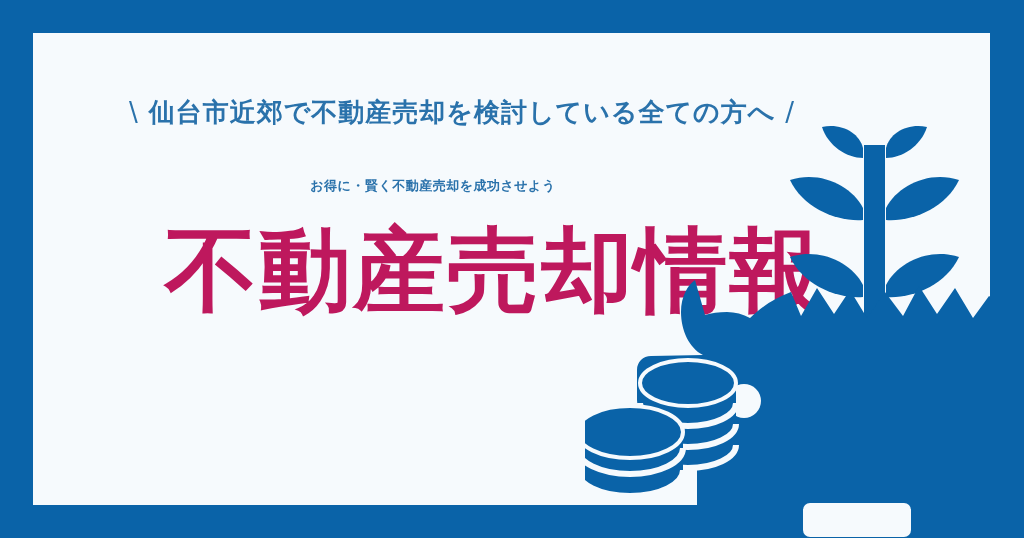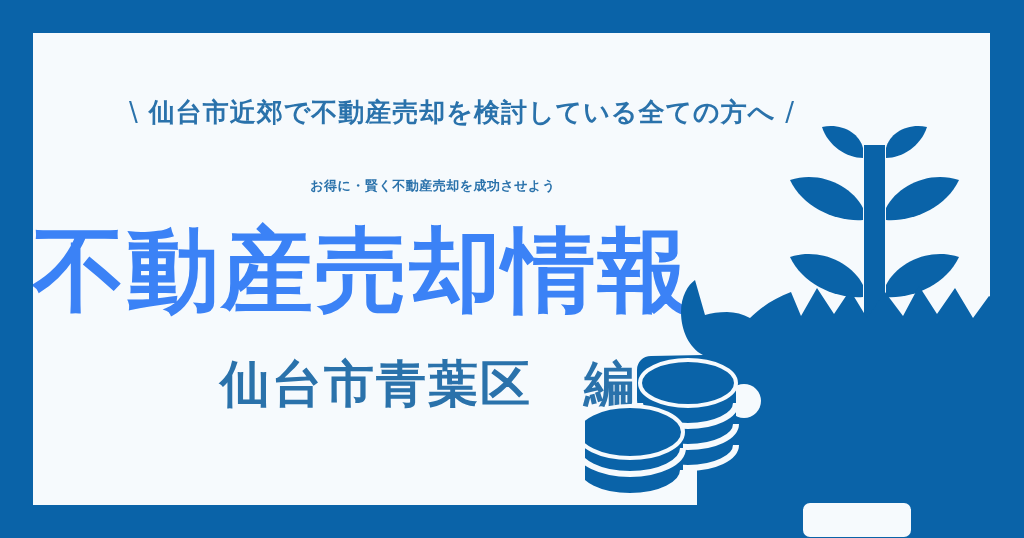--- a/index.html
+++ b/index.html
@@ -54,25 +54,25 @@
     font-weight: 700;
     color: #2a72ab;
     letter-spacing: 0.5px;
     white-space: nowrap;
   }
   .headline {
     position: absolute;
     left: 0;
     top: 190px;
     width: 790px;
-    text-align: left;
+    text-align: right;
     font-size: 92px;
     line-height: 1.05;
     font-weight: 700;
-    color: #3b82f6;
+    color: #be185d;
     letter-spacing: 2px;
     white-space: nowrap;
   }
   .subheadline {
     position: absolute;
     left: 0;
     top: 318px;
     width: 790px;
     text-align: center;
     font-size: 50px;
@@ -100,21 +100,20 @@
   <div class="panel">
 
     <div class="tagline">
       <span class="slash">\</span><span>仙台市近郊で不動産売却を検討している全ての方へ</span><span class="slash">/</span>
     </div>
 
     <div class="subtitle">お得に・賢く不動産売却を成功させよう</div>
 
     <div class="headline">不動産売却情報</div>
 
-    <div class="subheadline">仙台市青葉区　編</div>
 
   </div>
 
   <div class="art">
     <svg width="439" height="438" viewBox="0 0 439 438" xmlns="http://www.w3.org/2000/svg">
 
       <defs>
         <clipPath id="panelClip">
 
           <rect x="-552" y="-67" width="957" height="472"></rect>

